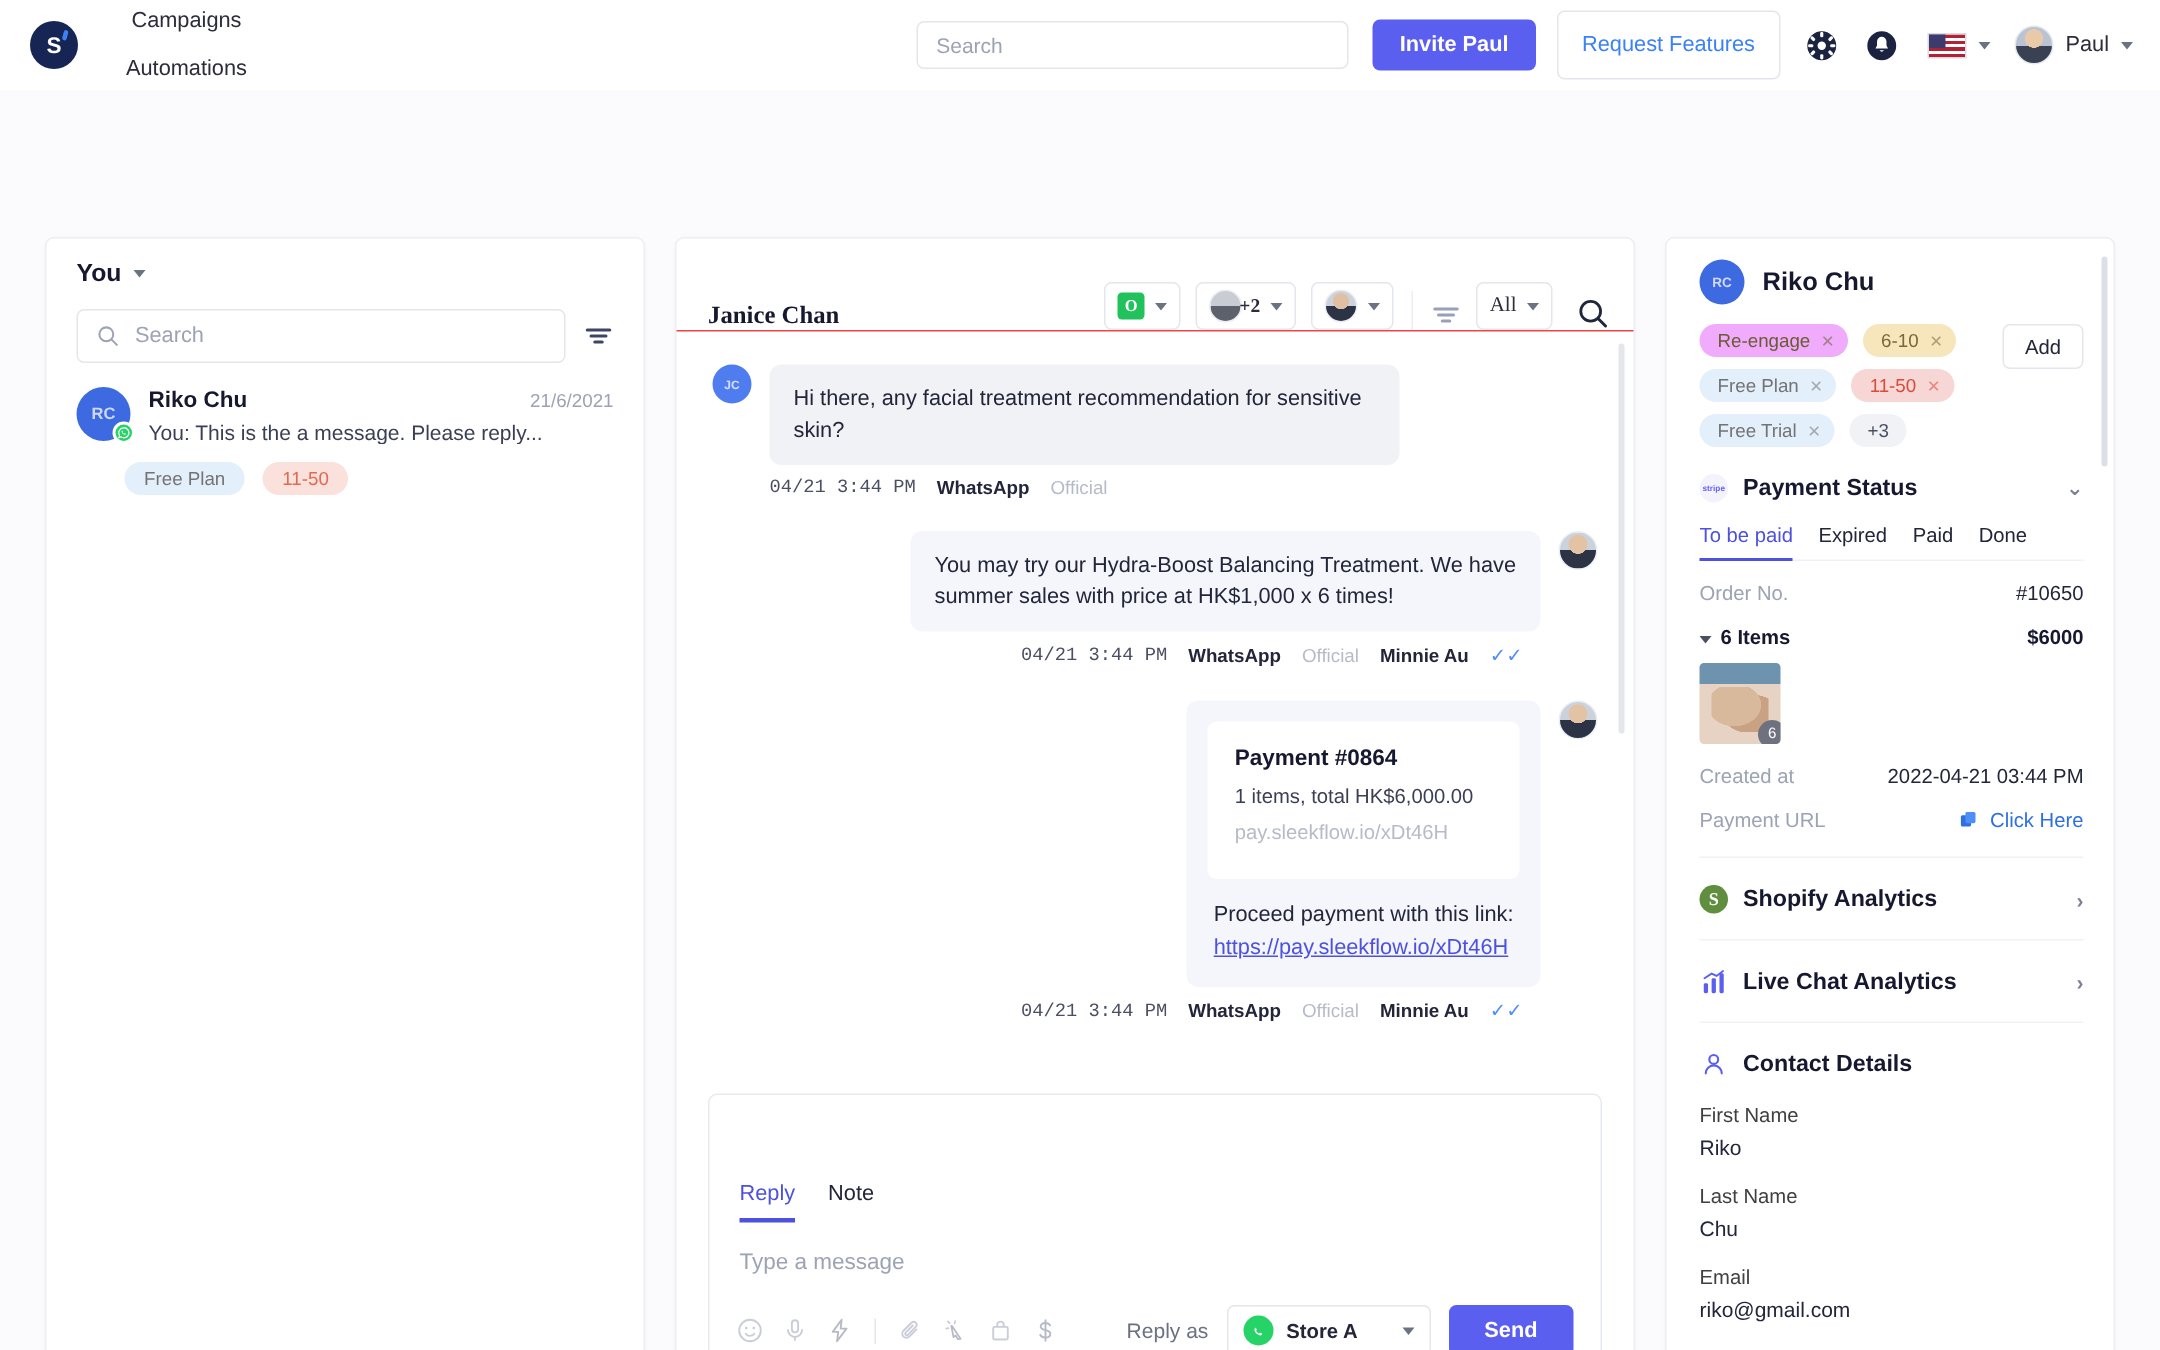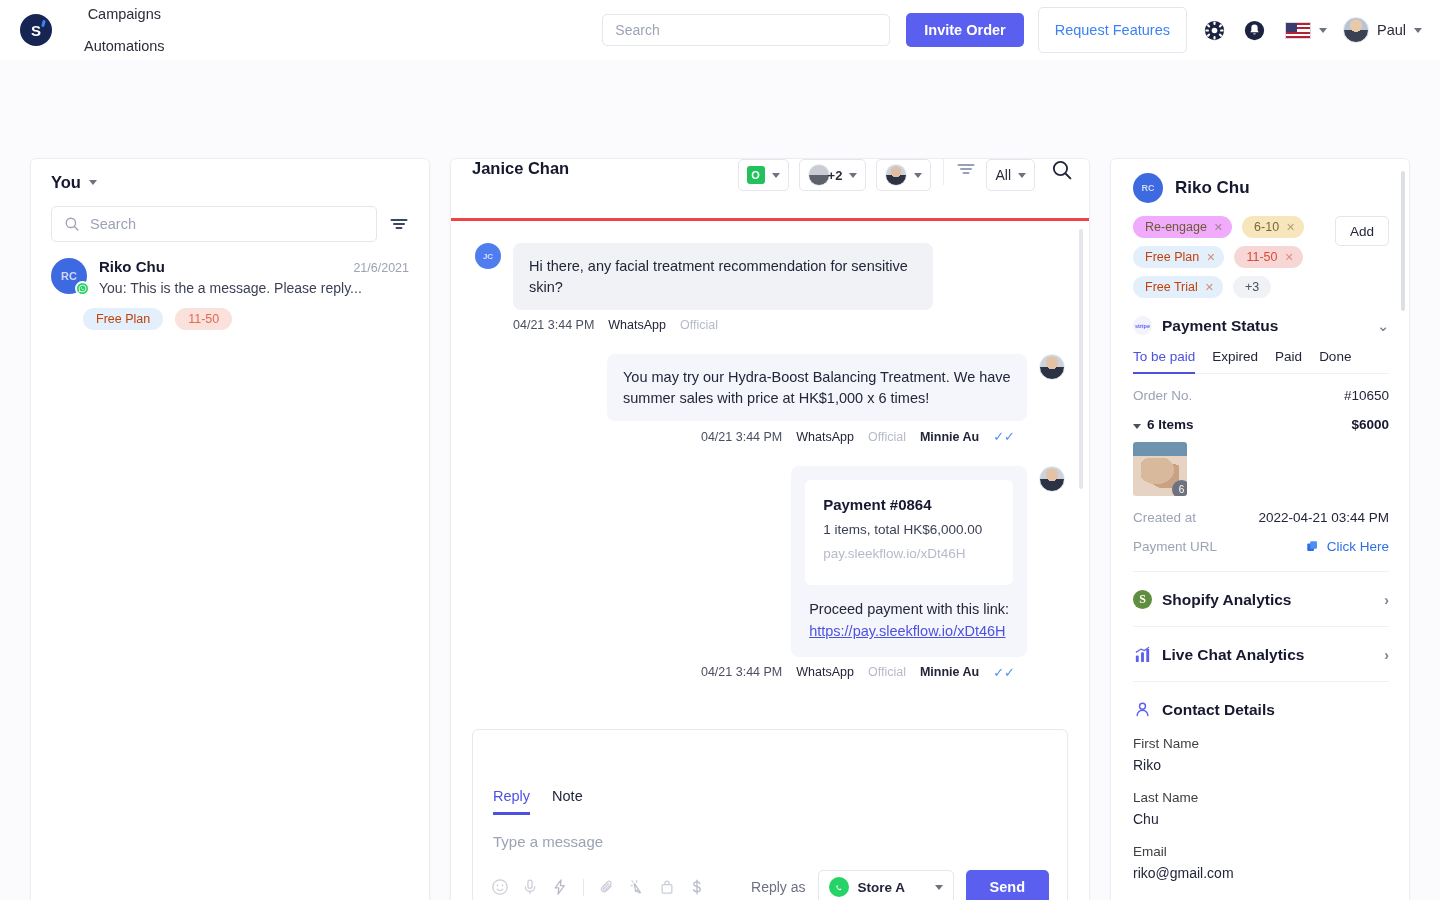--- a/index.html
+++ b/index.html
@@ -152,32 +152,32 @@
     background: #25d366; border: 2px solid #fff;
     display: flex; align-items: center; justify-content: center;
   }
   .conv-body { flex: 1 1 auto; min-width: 0; }
   .conv-row1 { display: flex; justify-content: space-between; align-items: baseline; }
   .conv-name { font-size: 15px; font-weight: bold; color: #16182f; }
   .conv-date { font-size: 12.5px; color: #9ca3b4; }
   .conv-preview { font-size: 14px; color: #3b3f55; margin-top: 5px; white-space: nowrap; overflow: hidden; text-overflow: ellipsis; }
   .conv-tags { display: flex; gap: 12px; padding: 12px 20px 0 52px; }
   .tag { font-size: 12.5px; padding: 4px 13px; border-radius: 13px; white-space: nowrap; }
-  .tag-blue { background: #e3effb; color: #c2410c; }
+  .tag-blue { background: #e3effb; color: #737373; }
   .tag-pink { background: #fbe1dc; color: #e06a52; }
   .tag-yellow { background: #f0abfc; color: #6b5b33; }
   .tag-yellow-l { background: #f7e6bb; color: #7a6838; }
   .tag-red { background: #f7d7d5; color: #d94b3c; }
   .tag-gray { background: #f1f2f6; color: #4b4f63; }
 
   
   #center-panel { left: 450px; top: 98px; width: 640px; height: 782px; display: flex; flex-direction: column; }
   .cp-head {
-    height: 62px; display: flex; align-items: flex-start;
-    padding: 0 16px 0 21px; border-bottom: 3px solid #ef4444; gap: 10px;
+    height: 62px; display: flex; align-items: flex-end;
+    padding: 0 16px 0 21px; border-bottom: 1px solid #ef4444; gap: 10px; font-family: Liberation Serif, serif;
   }
   .cp-name { font-size: 16.5px; font-weight: bold; color: #16182f; flex: 1 1 auto; }
   .hd-chip {
     height: 32px; border: 1px solid #e3e6ec; border-radius: 5px;
     display: flex; align-items: center; gap: 7px; padding: 0 8px; cursor: pointer; background: #fff;
   }
   .chip-green {
     width: 18px; height: 18px; border-radius: 3px; background: #21c25c;
     display: flex; align-items: center; justify-content: center;
     color: #fff; font-size: 11px; font-weight: bold;
@@ -213,22 +213,22 @@
   .bubble {
     background: #f1f2f5; border-radius: 8px; padding: 13px 16px;
     font-size: 14.5px; line-height: 1.42; color: #23263a; max-width: 420px;
   }
   .bubble.out { background: #f4f6fb; }
   .meta {
     display: flex; align-items: center; gap: 14px;
     font-size: 12.5px; margin: 8px 0 22px 38px;
   }
   .meta.out { justify-content: flex-end; margin: 8px 50px 22px 0; }
-  .meta .time { color: #4b4f63; }
-  .meta .chan { color: #23263a; font-weight: normal; }
+  .meta .time { color: #4b4f63; font-family: Liberation Mono, monospace; }
+  .meta .chan { color: #23263a; font-weight: bold; }
   .meta .official { color: #b6bbc9; }
   .meta .agent { color: #23263a; font-weight: bold; }
   .ticks { color: #4f8ef7; font-size: 13px; }
   .pay-wrap { background: #f4f6fb; border-radius: 8px; padding: 14px; max-width: 440px; }
   .pay-card { background: #fff; border-radius: 6px; padding: 16px 18px 24px 18px; }
   .pay-title { font-size: 15px; font-weight: bold; color: #16182f; }
   .pay-sub { font-size: 13.5px; color: #3b3f55; margin-top: 9px; }
   .pay-url { font-size: 13.5px; color: #b6bbc9; margin-top: 9px; }
   .pay-foot { font-size: 14.5px; color: #23263a; margin-top: 14px; padding: 0 4px; line-height: 1.5; }
   .pay-link { color: #4c51e0; text-decoration: underline; cursor: pointer; display: block; }
@@ -369,21 +369,21 @@
         <span>Analytics</span>
       </div>
     <div class="navlink">
         <span>Channels</span>
       </div>
   </div>
   <div class="nav-spacer"></div>
   <div class="searchbox">
     <input type="text" placeholder="Search" style="">
   </div>
-  <button class="btn-primary">Invite Order</button>
+  <button class="btn-primary">Invite Paul</button>
   <button class="btn-outline">Request Features</button>
   <div class="icon-btn">
     <svg width="21" height="21" viewBox="0 0 24 24">
         <circle cx="12" cy="12" r="11" fill="#1b2340"></circle>
         <circle cx="12" cy="12" r="3.2" fill="#fff"></circle>
         <g fill="#fff">
           <rect x="10.8" y="1.6" width="2.4" height="4" rx="1"></rect>
           <rect x="10.8" y="18.4" width="2.4" height="4" rx="1"></rect>
           <rect x="1.6" y="10.8" width="4" height="2.4" rx="1"></rect>
           <rect x="18.4" y="10.8" width="4" height="2.4" rx="1"></rect>

